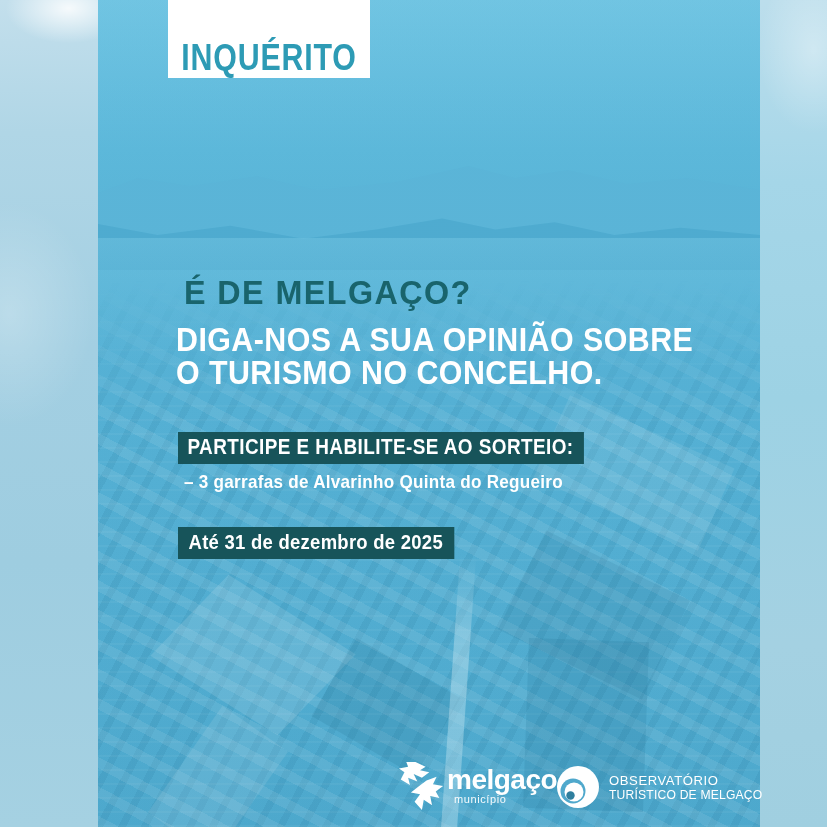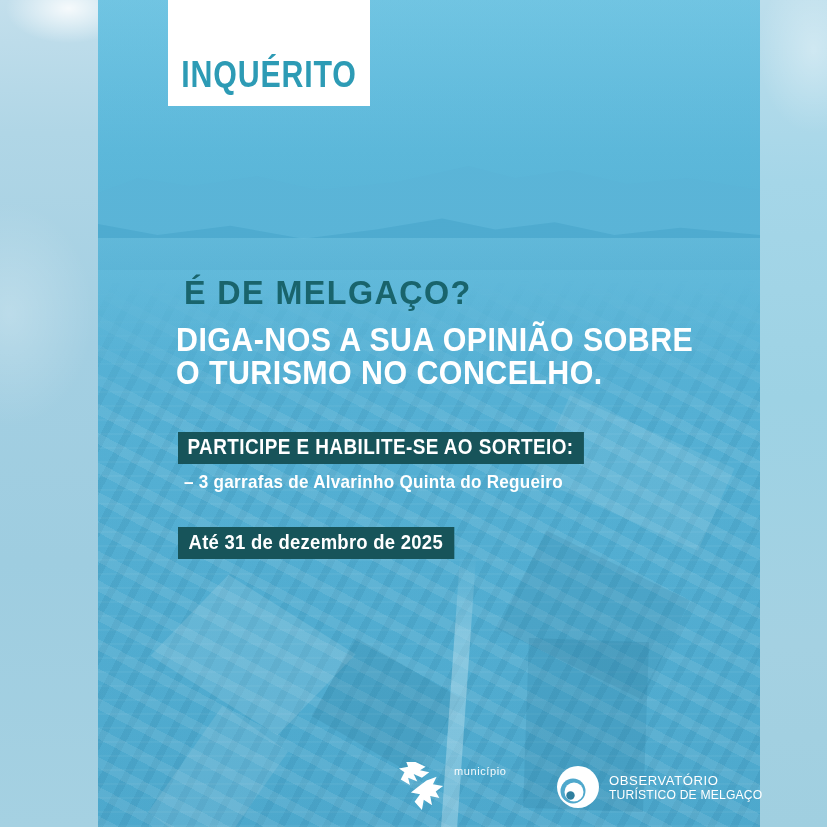--- a/index.html
+++ b/index.html
@@ -59,22 +59,22 @@
   .roof-c{left:428px;top:640px;width:120px;height:170px;background:rgba(16,90,122,0.15);transform:rotate(2deg);}
   .roof-d{left:55px;top:742px;width:130px;height:80px;background:rgba(255,255,255,0.12);transform:rotate(-55deg);}
   .roof-e{right:36px;top:428px;width:180px;height:90px;background:rgba(255,255,255,0.10);transform:rotate(24deg);}
   .roof-f{right:86px;top:560px;width:160px;height:110px;background:rgba(13,82,114,0.12);transform:rotate(26deg);}
   .tint{
     position:absolute;inset:0;
     background:linear-gradient(180deg,rgba(94,188,222,0.16),rgba(74,166,203,0.20));
   }
   
   .badge-box{
-    position:absolute;left:168px;top:0;width:202px;height:106px;background:#ffffff;
-    display:flex;align-items:flex-end;justify-content:center;padding-bottom:13px;box-sizing:border-box;
+    position:absolute;left:168px;top:0;width:202px;height:78px;background:#ffffff;
+    display:flex;align-items:flex-end;justify-content:center;padding-bottom:2px;box-sizing:border-box;
   }
   .badge-text{
     color:#2d9bb5;font-size:37px;font-weight:bold;letter-spacing:1px;line-height:1;
     transform:scaleX(0.82);transform-origin:center bottom;white-space:nowrap;
   }
   
   .headline{
     position:absolute;left:184px;top:272px;
     color:#19646c;font-size:34px;font-weight:bold;letter-spacing:1.5px;line-height:40px;
     transform:scaleX(0.95);transform-origin:left center;white-space:nowrap;
@@ -96,21 +96,21 @@
   }
   .date-box{
     position:absolute;left:178px;top:527px;background:#17545a;
     padding:4px 13px 6px 12px;transform:scaleX(0.88);transform-origin:left center;
   }
   .date-box span{color:#ffffff;font-size:21px;font-weight:bold;letter-spacing:0.3px;white-space:nowrap;line-height:1;}
   
   .melgaco-mark{position:absolute;left:398px;top:760px;width:46px;height:52px;}
   .melgaco-word{position:absolute;left:447px;top:766px;color:#ffffff;}
   .melgaco-name{font-size:28px;font-weight:bold;letter-spacing:-0.5px;line-height:28px;display:block;}
-  .melgaco-sub{font-size:11px;letter-spacing:0.6px;display:block;margin:-1px 0 16px 7px;opacity:0.95;text-align:center;}
+  .melgaco-sub{font-size:11px;letter-spacing:0.6px;display:block;margin:-1px 0 16px 7px;opacity:0.95;}
   .obs-mark{position:absolute;left:556px;top:765px;width:44px;height:44px;}
   .obs-text{position:absolute;left:609px;top:773px;color:#ffffff;transform:scaleX(0.97);transform-origin:left center;}
   .obs-line1{display:block;font-size:13.5px;letter-spacing:0.6px;line-height:15px;}
   .obs-line2{display:block;font-size:12.5px;letter-spacing:0.2px;line-height:15px;}
 </style>
 </head>
 <body>
 
 <div class="canvas">
 
@@ -149,20 +149,21 @@
   <div class="prize">– 3 garrafas de Alvarinho Quinta do Regueiro</div>
   <div class="date-box">
     <span>Até 31 de dezembro de 2025</span>
   </div>
 
   <svg class="melgaco-mark" viewBox="0 0 50 54" aria-hidden="true">
     <path fill="#ffffff" d="M19,1 L30,6 L24,10 L34,12 L26,18 L17,14 L21,22 L11,18 L13,26 L3,20 L7,12 L1,8 L11,6 L9,1 Z"></path>
     <path fill="#ffffff" d="M31,21 L42,17 L38,25 L49,27 L41,33 L45,40 L35,38 L37,48 L28,42 L26,53 L18,44 L24,36 L14,34 L23,27 Z"></path>
   </svg>
   <div class="melgaco-word">
+    <span class="melgaco-name">melgaço</span>
     <span class="melgaco-sub">município</span>
   </div>
 
   <svg class="obs-mark" viewBox="0 0 44 44" aria-hidden="true">
     <circle cx="22" cy="22" r="21" fill="#ffffff"></circle>
     <circle cx="17" cy="26" r="12.5" fill="#4fa8cc"></circle>
     <circle cx="18" cy="27" r="9.5" fill="#ffffff"></circle>
     <circle cx="14.5" cy="30.5" r="4.2" fill="#2f7f9e"></circle>
   </svg>
   <div class="obs-text">

